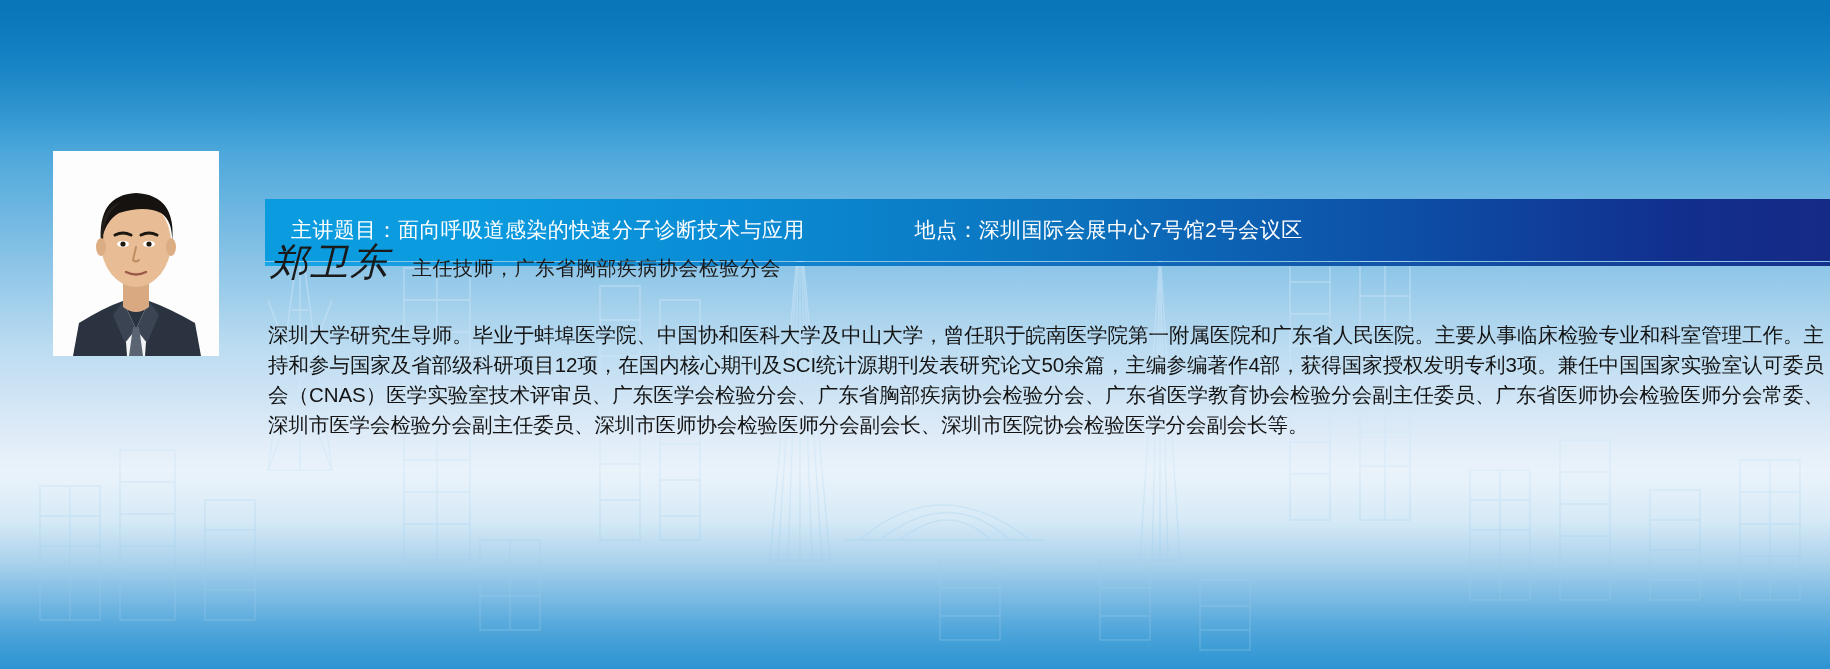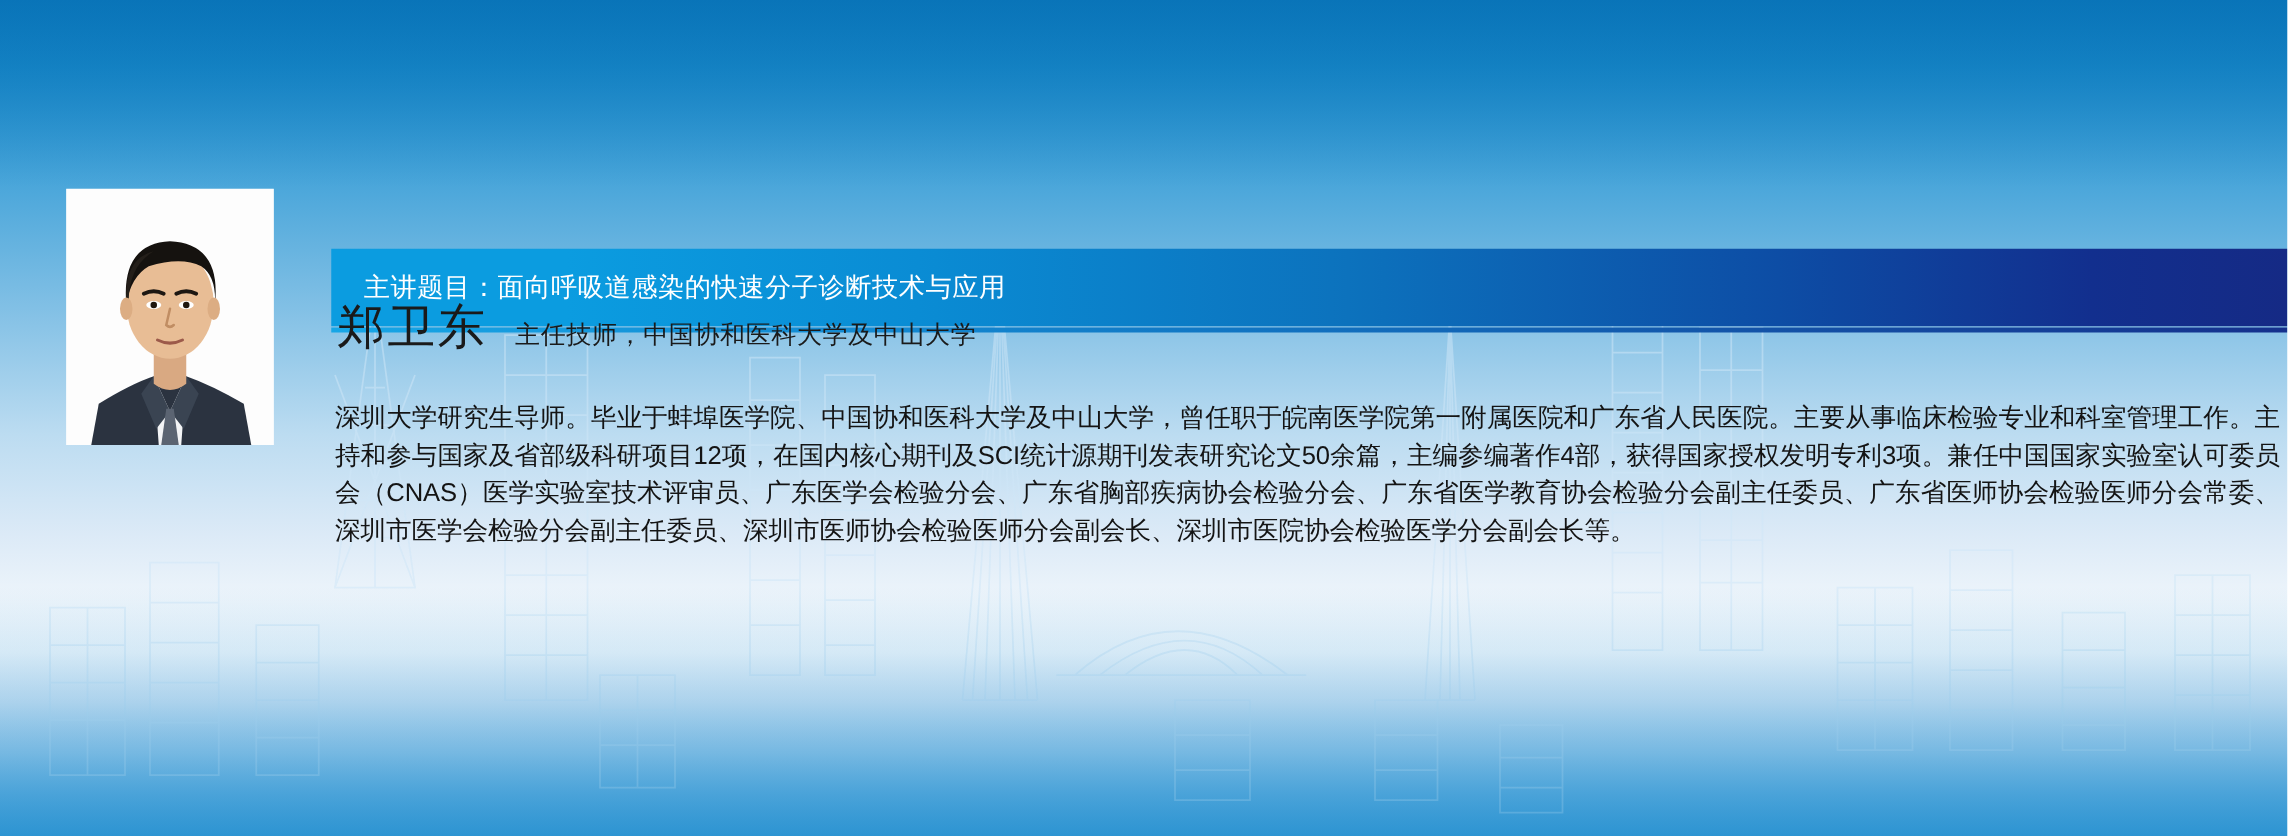--- a/index.html
+++ b/index.html
@@ -92,20 +92,21 @@
     position: absolute;
     left: 270px; top: 243px;
     display: flex;
     align-items: baseline;
   }
   #speaker-name {
     color: #1a1a1a;
     font-size: 38px;
     line-height: 1;
     letter-spacing: 2px;
+    font-style: italic;
   }
   #speaker-role {
     color: #1a1a1a;
     font-size: 20px;
     margin-left: 22px;
     letter-spacing: .5px;
   }
 
   
   #bio {
@@ -218,24 +219,25 @@
       <path d="M83 96 L80 109 Q83 112 86 109" stroke="#c08d63" stroke-width="2" fill="none" stroke-linecap="round"></path>
       <path d="M73 121 Q83 126 93 121" stroke="#9c5a4a" stroke-width="2.4" fill="none" stroke-linecap="round"></path>
 
       <ellipse cx="48" cy="96" rx="5" ry="9" fill="#dcad83"></ellipse>
       <ellipse cx="118" cy="96" rx="5" ry="9" fill="#dcad83"></ellipse>
     </svg>
   </div>
 
   <div id="title-band">
     <span class="band-topic">主讲题目：面向呼吸道感染的快速分子诊断技术与应用</span>
+    <span class="band-venue">地点：深圳国际会展中心7号馆2号会议区</span>
   </div>
 
   <div id="name-row">
     <span id="speaker-name">郑卫东</span>
-    <span id="speaker-role">主任技师，中国协和医科大学及中山大学</span>
+    <span id="speaker-role">主任技师，广东省胸部疾病协会检验分会</span>
   </div>
 
   <div id="bio">
     <p>深圳大学研究生导师。毕业于蚌埠医学院、中国协和医科大学及中山大学，曾任职于皖南医学院第一附属医院和广东省人民医院。主要从事临床检验专业和科室管理工作。主持和参与国家及省部级科研项目12项，在国内核心期刊及SCI统计源期刊发表研究论文50余篇，主编参编著作4部，获得国家授权发明专利3项。兼任中国国家实验室认可委员会（CNAS）医学实验室技术评审员、广东医学会检验分会、广东省胸部疾病协会检验分会、广东省医学教育协会检验分会副主任委员、广东省医师协会检验医师分会常委、深圳市医学会检验分会副主任委员、深圳市医师协会检验医师分会副会长、深圳市医院协会检验医学分会副会长等。</p>
   </div>
 
 </div>
 
 </body></html>

